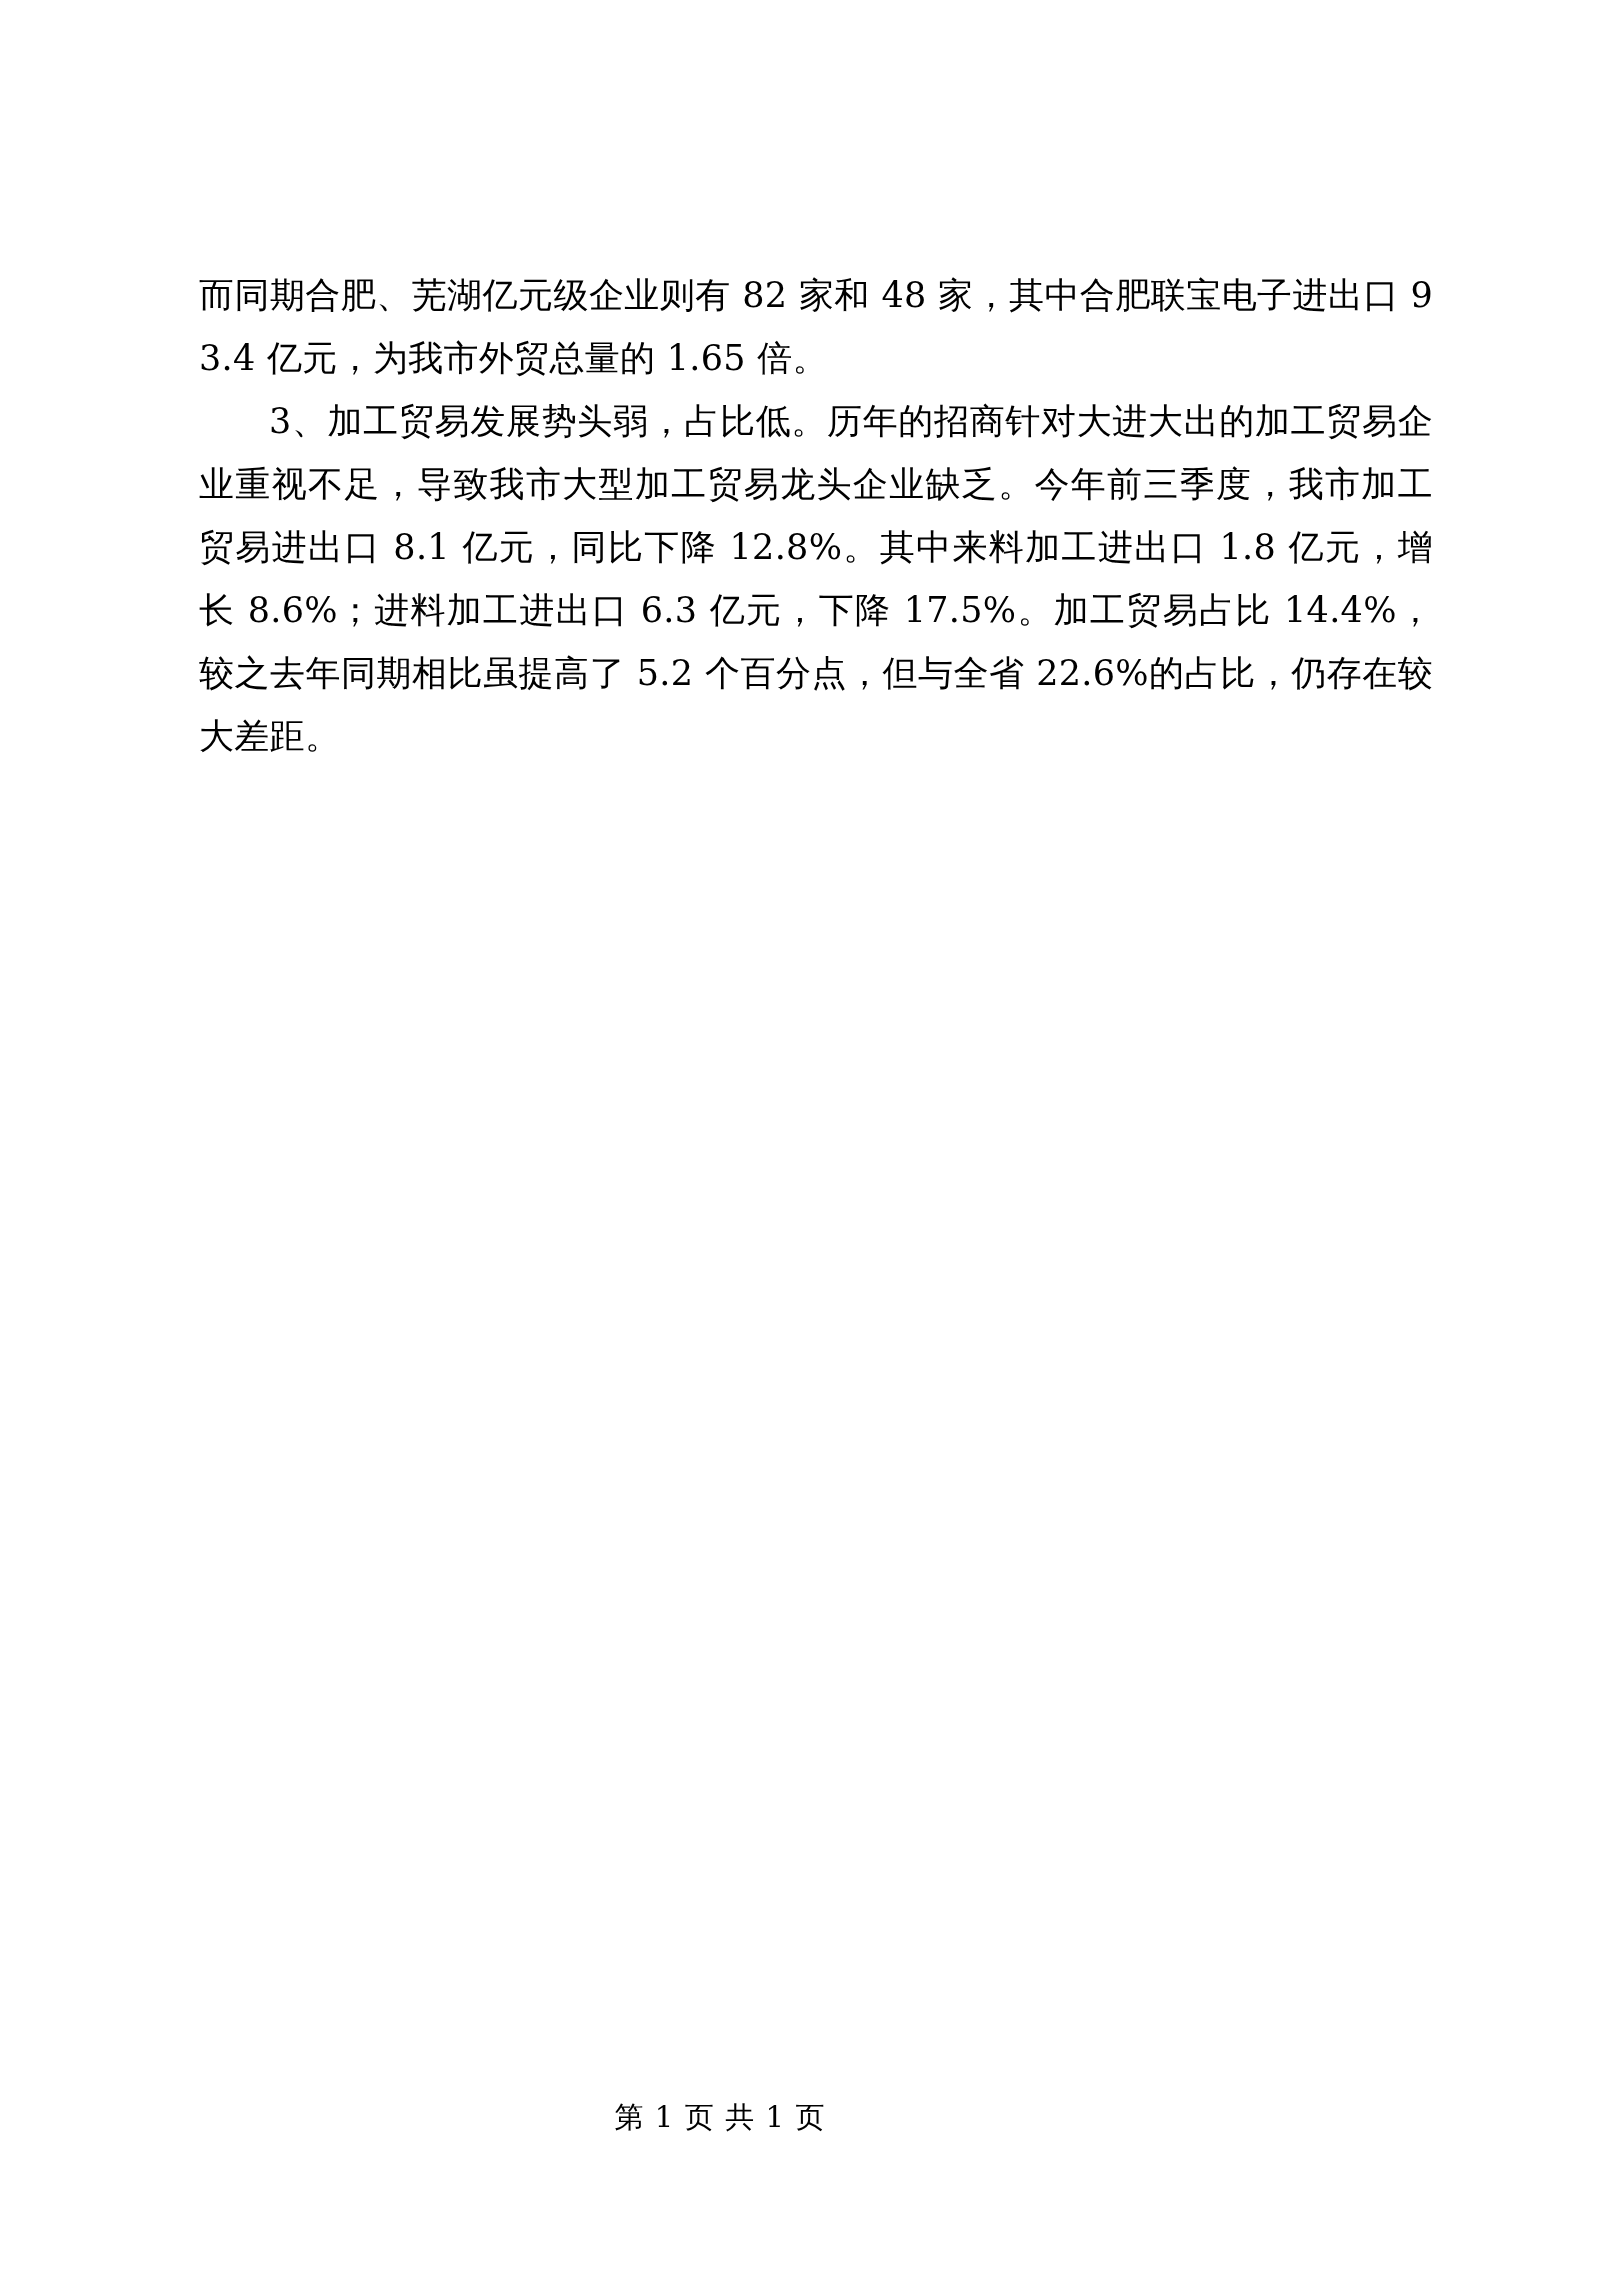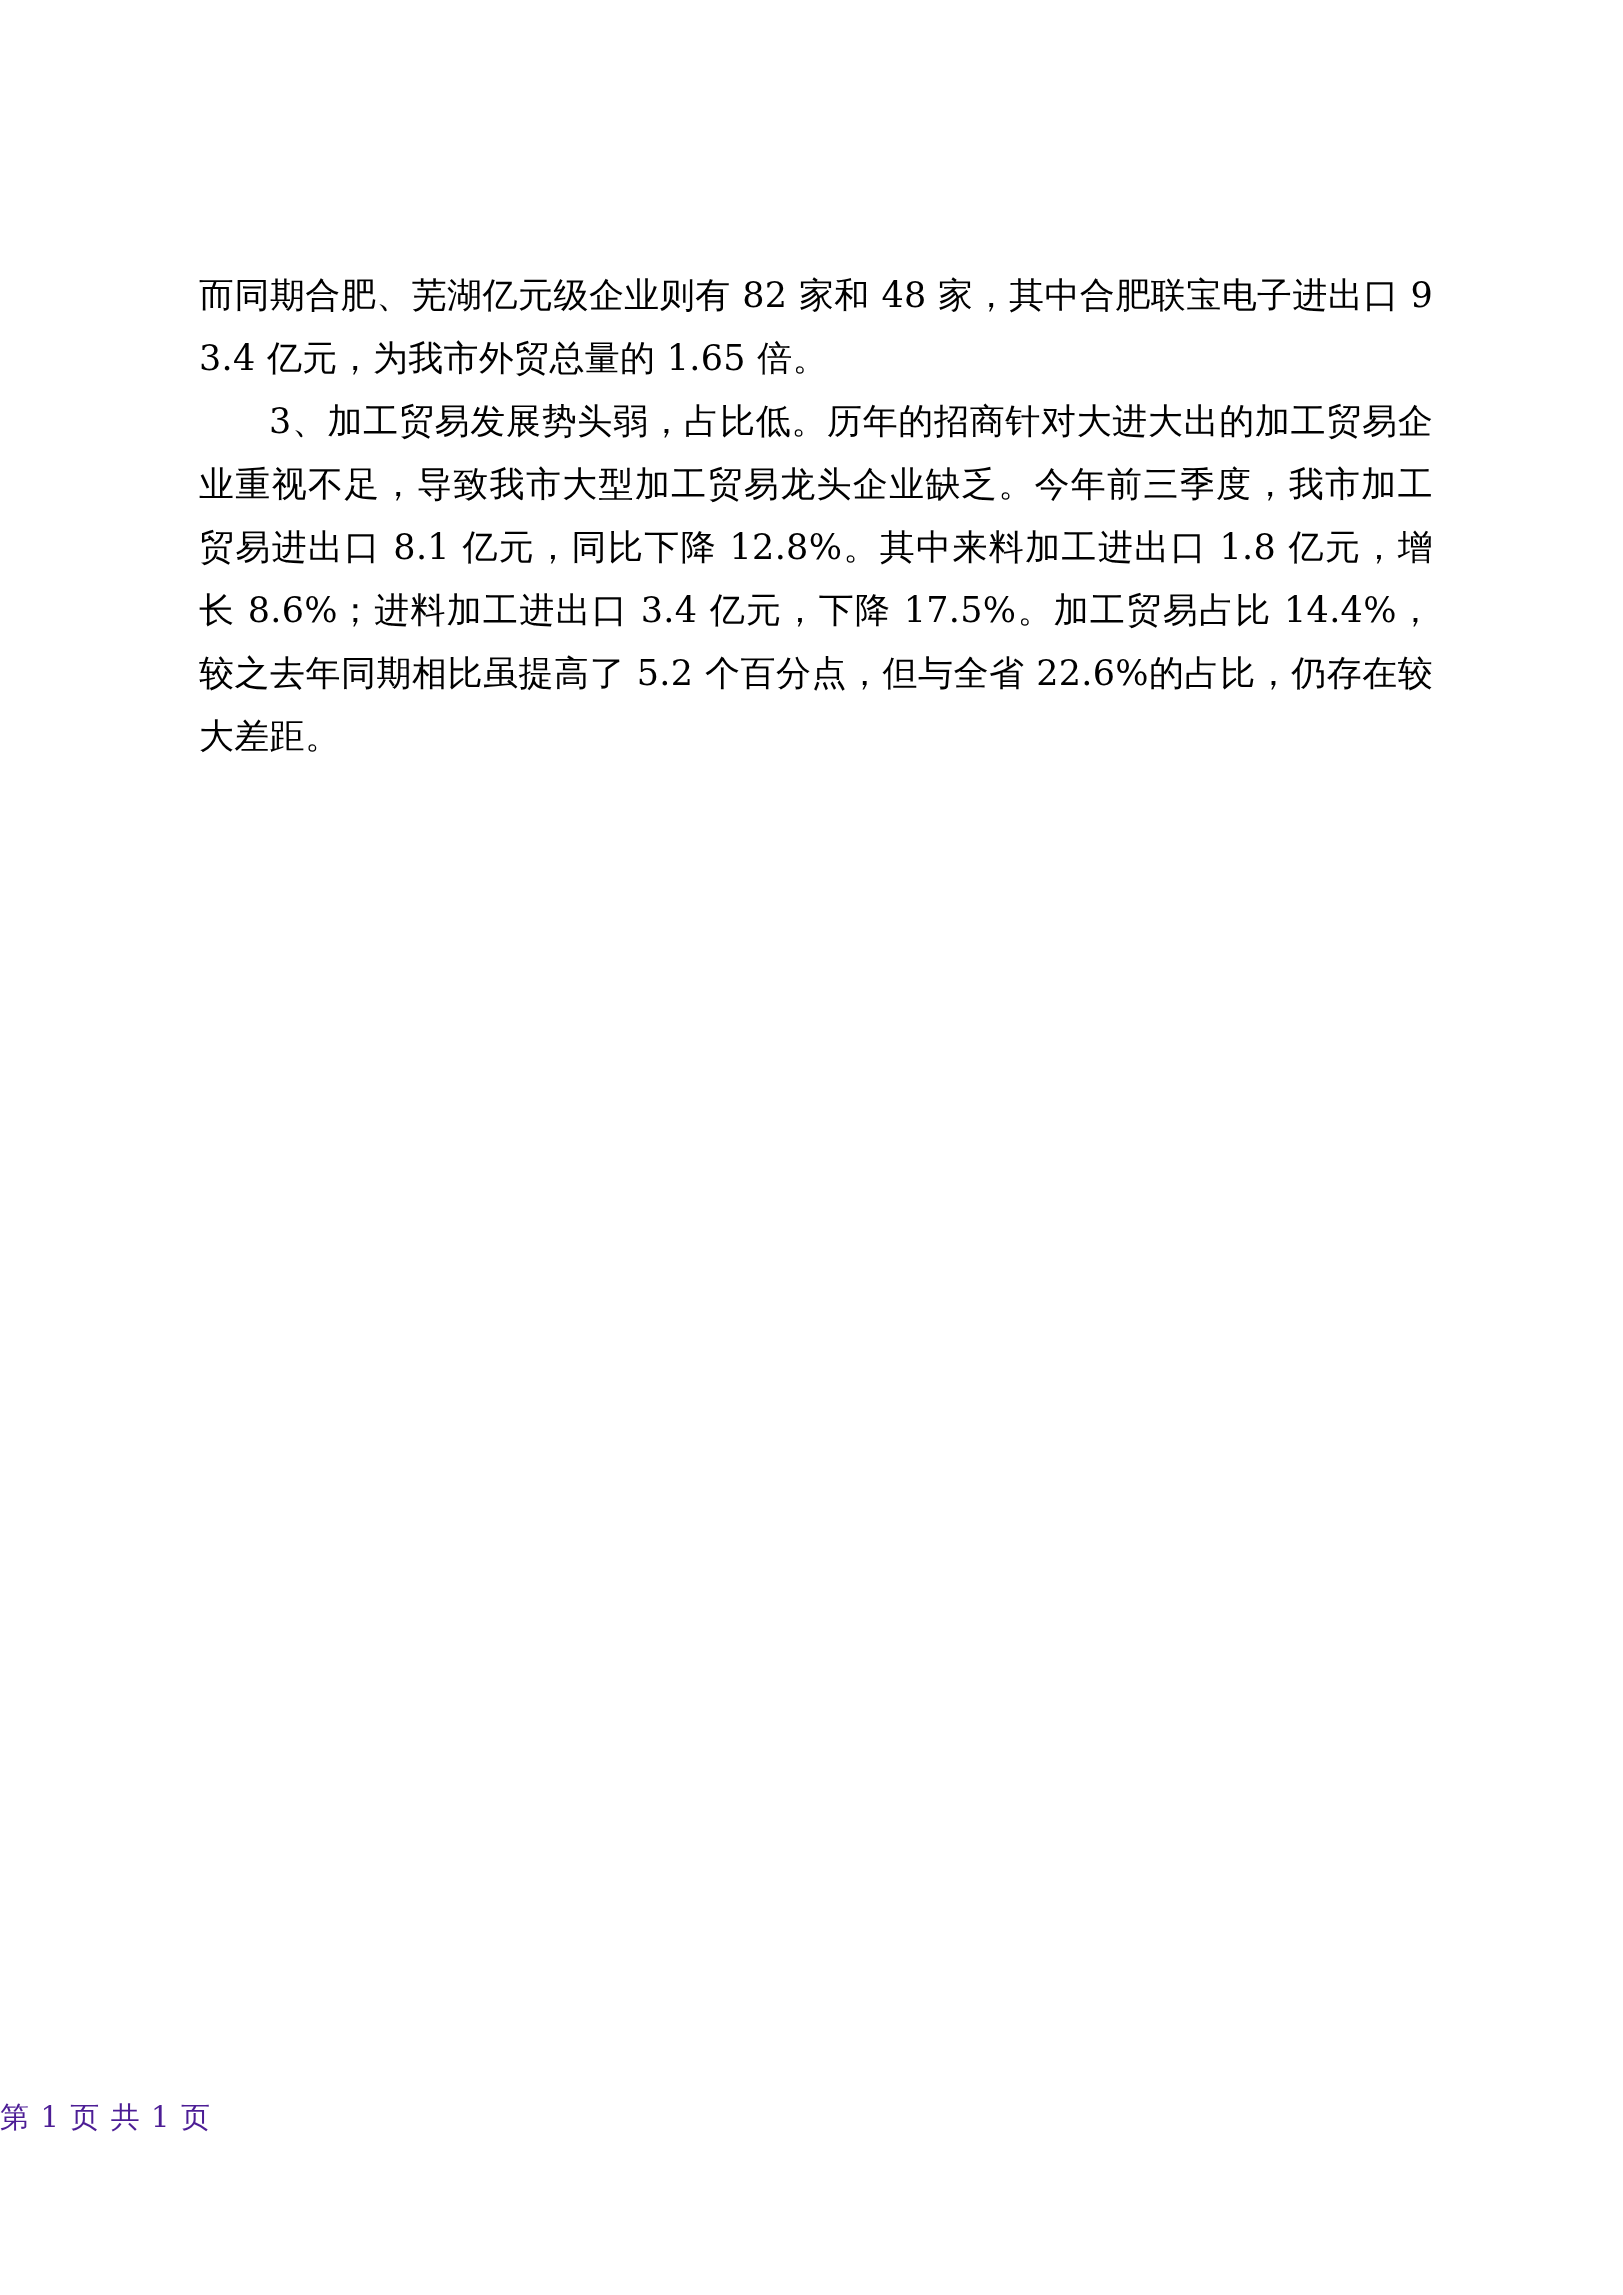--- a/index.html
+++ b/index.html
@@ -36,29 +36,29 @@
     white-space: pre-wrap;
   }
   .para.indent {
     text-indent: 70px;
   }
   .footer {
     position: absolute;
     left: 0;
     top: 2098px;
     width: 1440px;
-    text-align: left;
+    text-align: center;
     font-size: 29px;
     letter-spacing: 1.1px;
-    color: #4c1d95;
+    color: #000000;
   }
 </style>
 </head>
 <body>
 
 <div class="page">
   <div class="content">
     <p class="para">而同期合肥、芜湖亿元级企业则有 82 家和 48 家，其中合肥联宝电子进出口 93.4 亿元，为我市外贸总量的 1.65 倍。</p>
-    <p class="para indent">3、加工贸易发展势头弱，占比低。历年的招商针对大进大出的加工贸易企业重视不足，导致我市大型加工贸易龙头企业缺乏。今年前三季度，我市加工贸易进出口 8.1 亿元，同比下降 12.8%。其中来料加工进出口 1.8 亿元，增长 8.6%；进料加工进出口 3.4 亿元，下降 17.5%。加工贸易占比 14.4%，较之去年同期相比虽提高了 5.2 个百分点，但与全省 22.6%的占比，仍存在较大差距。</p>
+    <p class="para indent">3、加工贸易发展势头弱，占比低。历年的招商针对大进大出的加工贸易企业重视不足，导致我市大型加工贸易龙头企业缺乏。今年前三季度，我市加工贸易进出口 8.1 亿元，同比下降 12.8%。其中来料加工进出口 1.8 亿元，增长 8.6%；进料加工进出口 6.3 亿元，下降 17.5%。加工贸易占比 14.4%，较之去年同期相比虽提高了 5.2 个百分点，但与全省 22.6%的占比，仍存在较大差距。</p>
   </div>
   <div class="footer">第 1 页 共 1 页</div>
 </div>
 
 
 </body></html>

